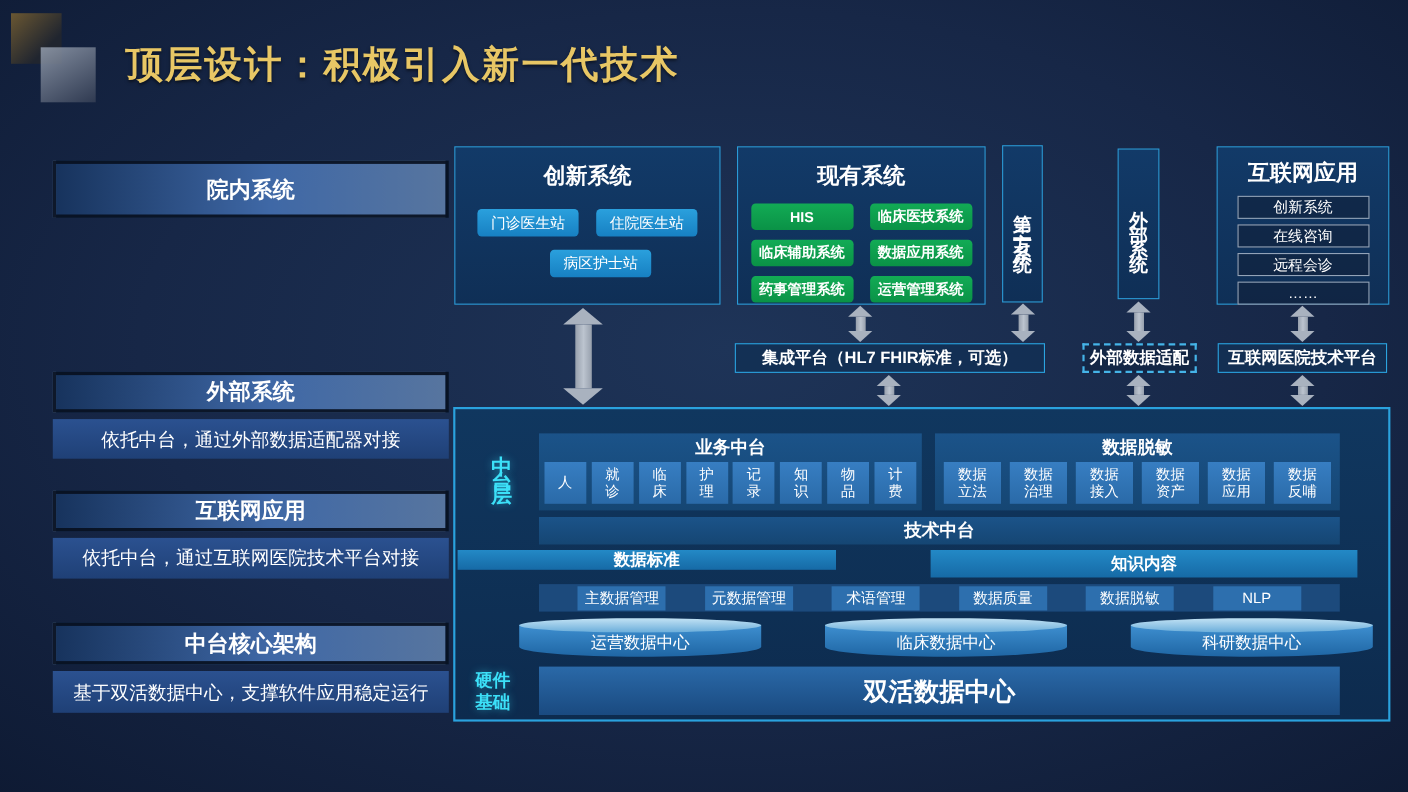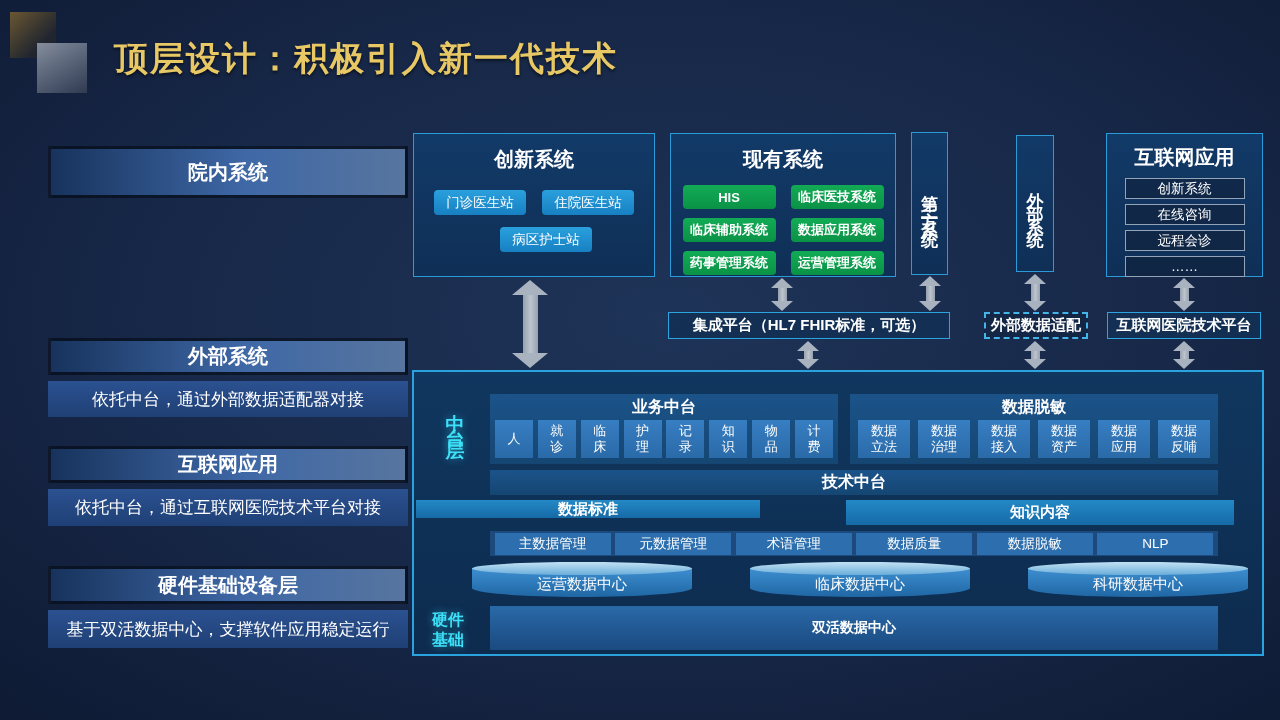--- a/index.html
+++ b/index.html
@@ -90,53 +90,53 @@
   .panel-data .cell{width:52px;}
   .bar{position:absolute;display:flex;align-items:center;justify-content:center;font-weight:700;}
   .bar-tech{left:76px;top:98px;width:728px;height:25px;font-size:16px;
     background:linear-gradient(180deg,#1b5389,#154673);}
   .bar-std{left:2px;top:128px;width:344px;height:18px;font-size:15px;
     background:linear-gradient(180deg,#2389c6,#166aa6);}
   .bar-knl{left:432px;top:128px;width:388px;height:25px;font-size:15px;
     background:linear-gradient(180deg,#2389c6,#166aa6);}
   .strip{position:absolute;left:76px;top:159px;width:728px;height:25px;background:#1c4a7c;
     display:flex;align-items:center;justify-content:space-evenly;}
-  .tool{width:116px;height:22px;background:#2d6fae;display:flex;align-items:center;justify-content:center;font-size:13.5px;}
+  .tool{width:80px;height:22px;background:#2d6fae;display:flex;align-items:center;justify-content:center;font-size:13.5px;}
   .cyls{position:absolute;left:0;top:190px;width:852px;height:44px;}
   .cyl{position:absolute;width:220px;top:0;}
   .cyl1{left:58px}.cyl2{left:336px}.cyl3{left:614px}
   .cyl-top{height:13px;border-radius:50%;background:linear-gradient(180deg,#c2e2f4,#6aadda);
     position:relative;z-index:2;}
   .cyl-body{height:29px;margin-top:-7px;border-radius:0 0 50% 50% / 0 0 9px 9px;
     background:linear-gradient(180deg,#3e8fd0,#1f66a4);
     display:flex;align-items:center;justify-content:center;font-size:15px;padding-top:4px;box-sizing:border-box;}
   .hw-label{position:absolute;left:18px;top:238px;color:#3ce0f8;font-size:16px;font-weight:800;
     line-height:1.25;white-space:pre-line;text-shadow:0 0 8px rgba(60,224,248,.45);}
   .hw-bar{position:absolute;left:76px;top:234px;width:728px;height:44px;
     background:linear-gradient(180deg,#2a69a8,#1a4a80);
-    display:flex;align-items:center;justify-content:center;font-size:14px;font-weight:800;}
+    display:flex;align-items:center;justify-content:center;font-size:23px;font-weight:800;}
 </style>
 </head>
 <body>
 
 <div class="stage">
 
   <div class="sq sq-a"></div>
   <div class="sq sq-b"></div>
   <div class="title">顶层设计：积极引入新一代技术</div>
 
   <div class="sb sb-h h1">院内系统</div>
 
   <div class="sb sb-h h2">外部系统</div>
   <div class="sb sb-b b2">依托中台，通过外部数据适配器对接</div>
 
   <div class="sb sb-h h3">互联网应用</div>
   <div class="sb sb-b b3">依托中台，通过互联网医院技术平台对接</div>
 
-  <div class="sb sb-h h4">硬件基础设备层</div>
+  <div class="sb sb-h h4">中台核心架构</div>
   <div class="sb sb-b b4">基于双活数据中心，支撑软件应用稳定运行</div>
 
   <div class="tbox box-innov">
     <div class="tbox-title">创新系统</div>
     <div class="row">
       <div class="btn-blue">门诊医生站</div>
       <div class="btn-blue">住院医生站</div>
     </div>
     <div class="row row2">
       <div class="btn-blue">病区护士站</div>

